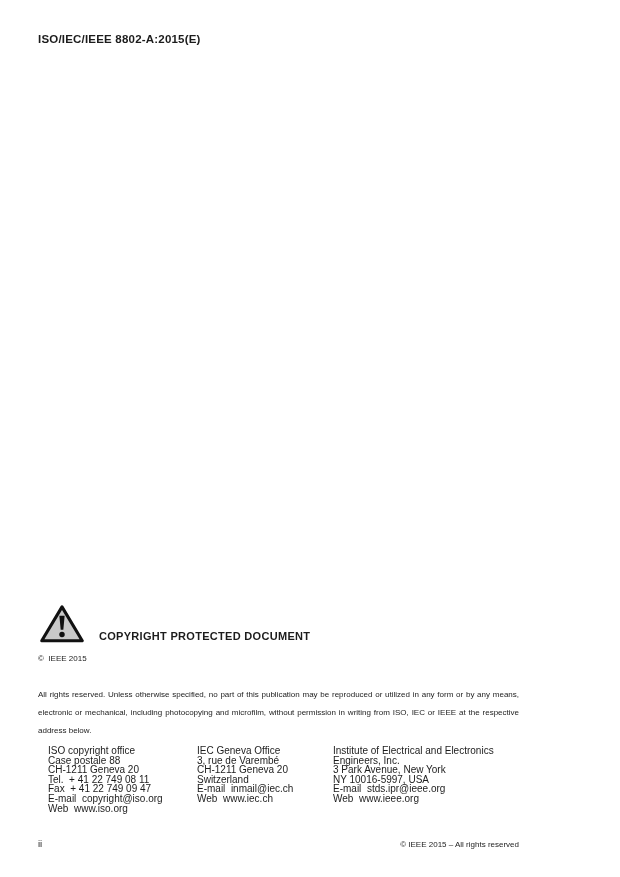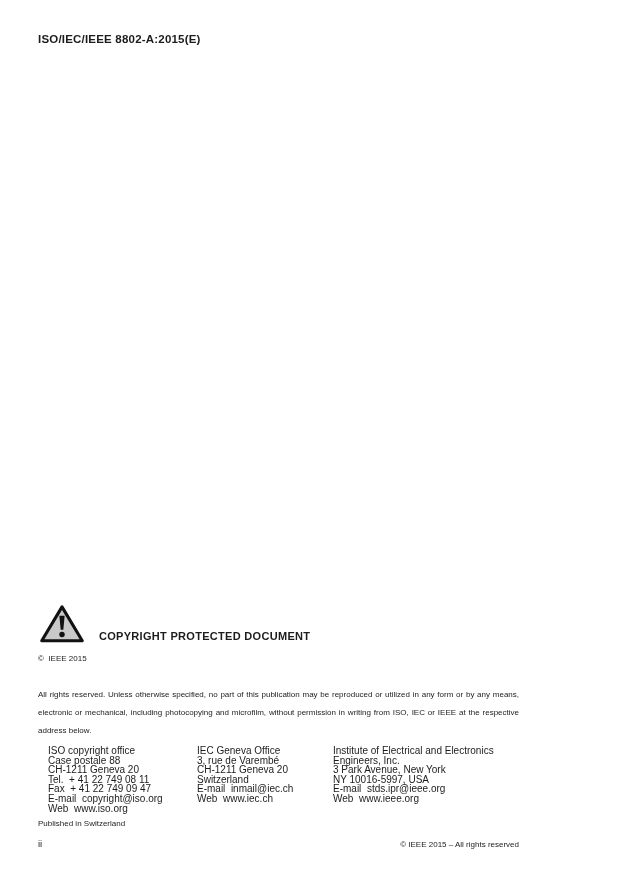--- a/index.html
+++ b/index.html
@@ -129,21 +129,20 @@
         </div>
       <div class="addr-col-3">
           <div class="addr-line">Institute of Electrical and Electronics Engineers, Inc.</div>
           <div class="addr-line">3 Park Avenue, New York</div>
           <div class="addr-line">NY 10016-5997, USA</div>
           <div class="addr-line">E-mail  stds.ipr@ieee.org</div>
           <div class="addr-line">Web  www.ieee.org</div>
         </div>
     </div>
 
-    <div class="published-line">Published in Switzerland</div>
 
   </div>
 
   <div class="doc-footer">
     <span class="page-number">ii</span>
     <span class="footer-copyright">© IEEE 2015 – All rights reserved</span>
   </div>
 
 </div>
 

